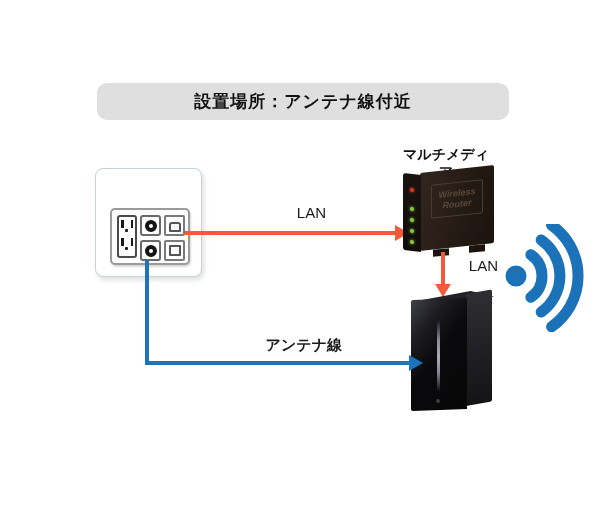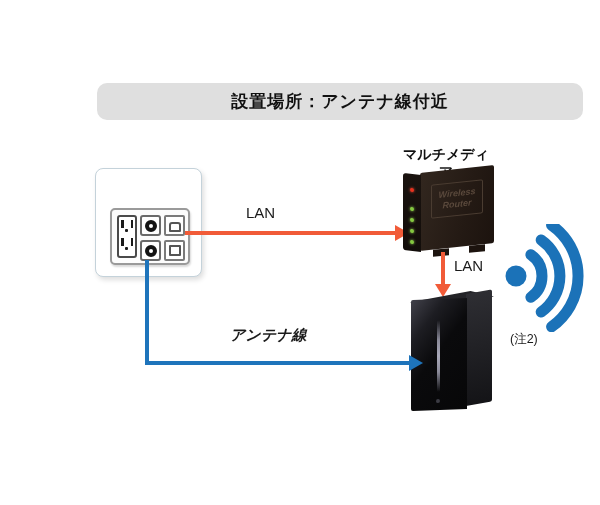--- a/index.html
+++ b/index.html
@@ -1,20 +1,20 @@
 <!DOCTYPE html>
 <html><head>
 <meta charset="utf-8">
 <style>
   html,body{margin:0;padding:0;background:#fff;}
   .canvas{position:relative;width:600px;height:505px;background:#ffffff;overflow:hidden;
           font-family:"Liberation Sans","DejaVu Sans",sans-serif;color:#1a1a1a;}
 
   
-  .title-bar{position:absolute;left:97px;top:83px;width:486px;height:37px;background:#dfdfdf;
+  .title-bar{position:absolute;left:97px;top:83px;width:412px;height:37px;background:#dfdfdf;
              border-radius:10px;display:flex;align-items:center;justify-content:center;}
   .title-bar span{font-size:17px;font-weight:bold;letter-spacing:1px;color:#111;}
 
   
   .mm-box{position:absolute;left:95px;top:168px;width:105px;height:107px;background:#fff;
           border:1px solid #c4d2da;border-radius:8px;box-shadow:2px 3px 5px rgba(0,0,0,0.13);}
   .mm-label{position:absolute;left:0;top:7px;width:100%;text-align:center;font-size:13px;
             font-weight:bold;line-height:15px;color:#111;}
   .mm-panel{position:absolute;left:14px;top:39px;width:76px;height:53px;background:#fcfcfc;
             border:2px solid #9a9a9a;border-radius:5px;box-shadow:1px 2px 2px rgba(0,0,0,0.15);}
@@ -37,24 +37,24 @@
   .lan-h-head{left:395px;top:225px;width:0;height:0;border-top:8px solid transparent;
               border-bottom:8px solid transparent;border-left:14px solid #f15b38;}
   .lan-v{left:441px;top:252px;width:4px;height:33px;background:#f15b38;}
   .lan-v-head{left:435px;top:284px;width:0;height:0;border-left:8px solid transparent;
               border-right:8px solid transparent;border-top:13px solid #f15b38;}
   .ant-v{left:145px;top:260px;width:4px;height:103px;background:#1e74bb;}
   .ant-h{left:145px;top:361px;width:265px;height:4px;background:#1e74bb;}
   .ant-head{left:409px;top:355px;width:0;height:0;border-top:8px solid transparent;
             border-bottom:8px solid transparent;border-left:14px solid #1e74bb;}
 
-  .conn-label{position:absolute;text-align:left;font-size:15px;color:#1a1a1a;}
+  .conn-label{position:absolute;text-align:right;font-size:15px;color:#1a1a1a;}
   .lbl-lan1{left:246px;top:204px;width:80px;}
   .lbl-lan2{left:454px;top:257px;width:44px;}
-  .lbl-ant{left:230px;top:326px;width:112px;font-weight:bold;font-style:italic;}
+  .lbl-ant{left:230px;top:336px;width:112px;font-weight:bold;}
   .lbl-note3{left:238px;top:371px;width:90px;font-size:12.5px;}
   .lbl-note2{left:510px;top:331px;width:80px;font-size:12.5px;}
 
   
   .router-label{position:absolute;left:396px;top:146px;width:100px;text-align:center;
                 font-size:14px;font-weight:bold;color:#111;}
   .router{position:absolute;left:403px;top:167px;width:96px;height:92px;}
   .router-side{position:absolute;left:17px;top:2px;width:74px;height:78px;border-radius:2px;
                background:linear-gradient(105deg,#32271f 0%,#241a14 60%,#1c130e 100%);
                transform:skewY(-6deg);}
@@ -166,15 +166,14 @@
   <div class="line ant-h"></div>
   <div class="line ant-head"></div>
   <div class="conn-label lbl-ant">アンテナ線</div>
 
   <svg class="wifi" viewBox="0 0 92 108">
     <circle cx="17" cy="52" r="10.5" fill="#1b72b8"></circle>
     <path d="M 31.9 30.7 A 26 26 0 0 1 31.9 73.3" fill="none" stroke="#1b72b8" stroke-width="11" stroke-linecap="round"></path>
     <path d="M 42.2 16.0 A 44 44 0 0 1 42.2 88.0" fill="none" stroke="#1b72b8" stroke-width="11" stroke-linecap="round"></path>
     <path d="M 52.6 1.2 A 62 62 0 0 1 52.6 102.8" fill="none" stroke="#1b72b8" stroke-width="11" stroke-linecap="round"></path>
   </svg>
-  <div class="conn-label lbl-note2">(注2)</div>
 
 </div>
 
 </body></html>

